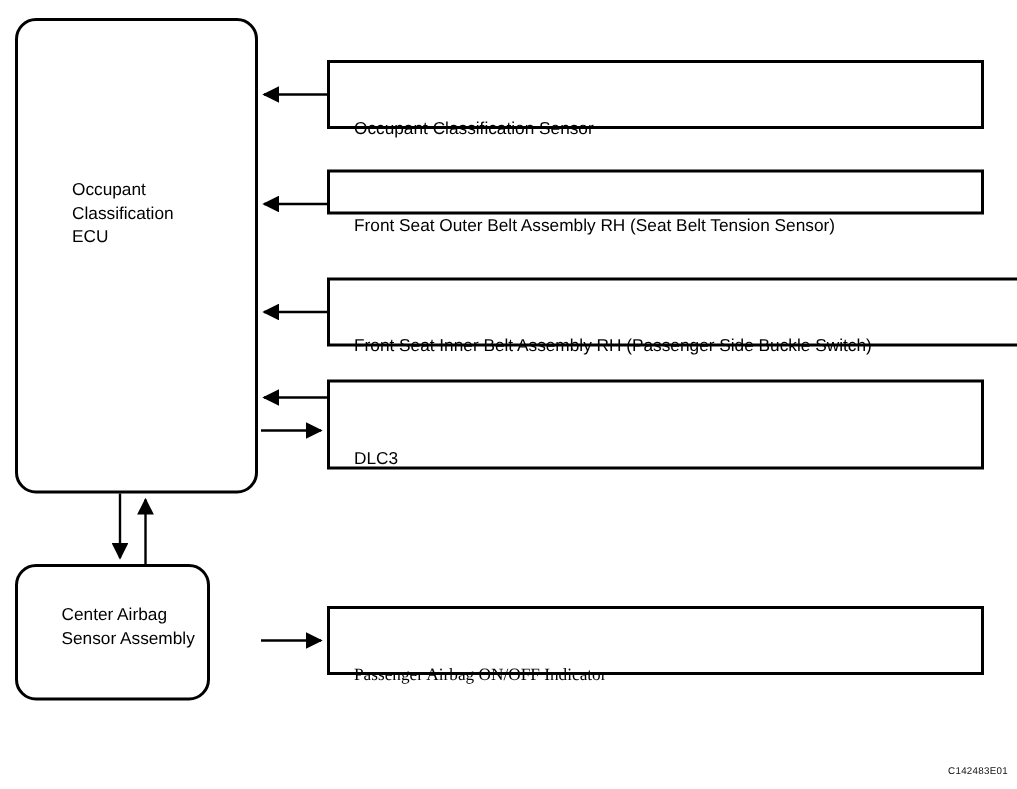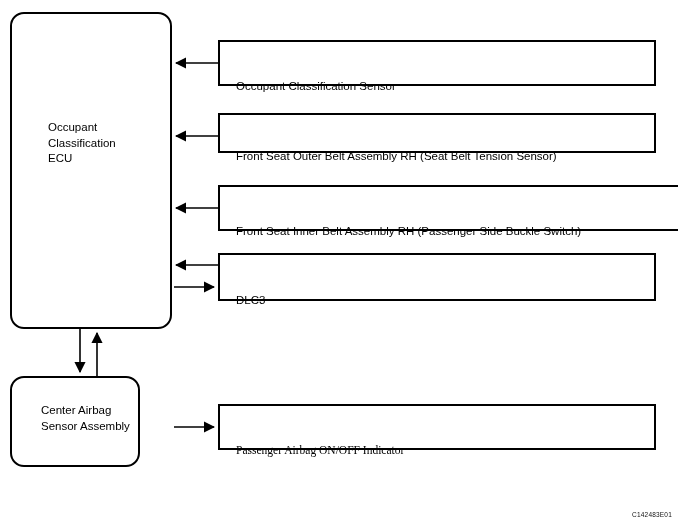--- a/index.html
+++ b/index.html
@@ -78,29 +78,29 @@
 
   <div class="node rounded-node" style="left:10px; top:376px; width:130px; height:91px;">
     <div class="node-label" style="left:29px; top:25px;">Center Airbag
 Sensor Assembly</div>
   </div>
 
   <div class="node rect-node" style="left:218px; top:40px; width:438px; height:46px;">
     <div class="node-label rect-label">Occupant Classification Sensor</div>
   </div>
 
-  <div class="node rect-node" style="left:218px; top:113px; width:438px; height:40px;padding-left:48px;">
+  <div class="node rect-node" style="left:218px; top:113px; width:438px; height:30px;padding-left:48px;">
     <div class="node-label rect-label">Front Seat Outer Belt Assembly RH (Seat Belt Tension Sensor)</div>
   </div>
 
   <div class="node rect-node" style="left:218px; top:185px; width:476px; height:46px;text-align:right;">
     <div class="node-label rect-label">Front Seat Inner Belt Assembly RH (Passenger Side Buckle Switch)</div>
   </div>
 
-  <div class="node rect-node" style="left:218px; top:253px; width:438px; height:48px;">
+  <div class="node rect-node" style="left:218px; top:253px; width:438px; height:60px;">
     <div class="node-label rect-label">DLC3</div>
   </div>
 
   <div class="node rect-node" style="left:218px; top:404px; width:438px; height:46px;font-family:Liberation Serif, serif;">
     <div class="node-label rect-label">Passenger Airbag ON/OFF Indicator</div>
   </div>
 
   <svg class="layer" viewBox="0 0 678 526">
     <defs>
       <marker id="arrowL" viewBox="0 0 10 10" refX="9" refY="5" markerWidth="7" markerHeight="7" orient="auto-start-reverse">

